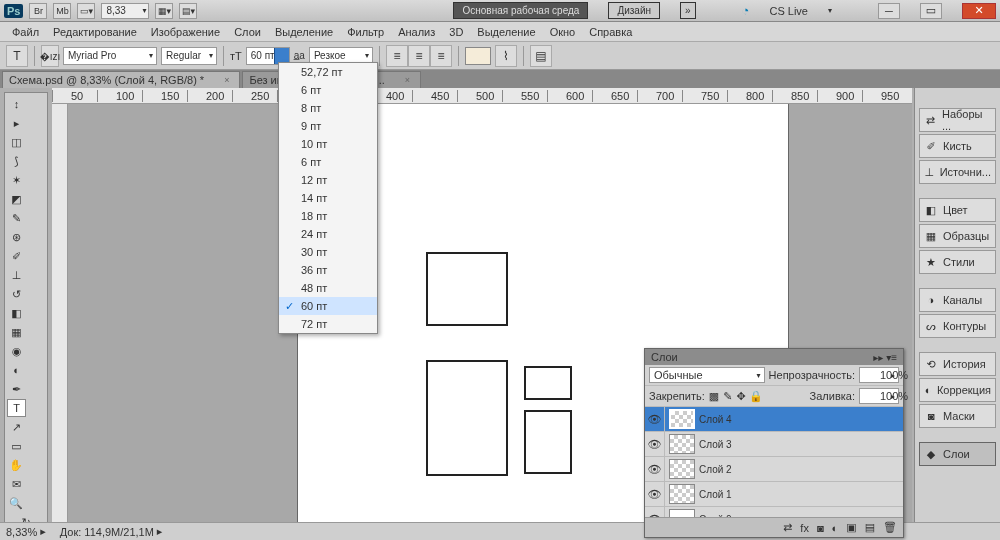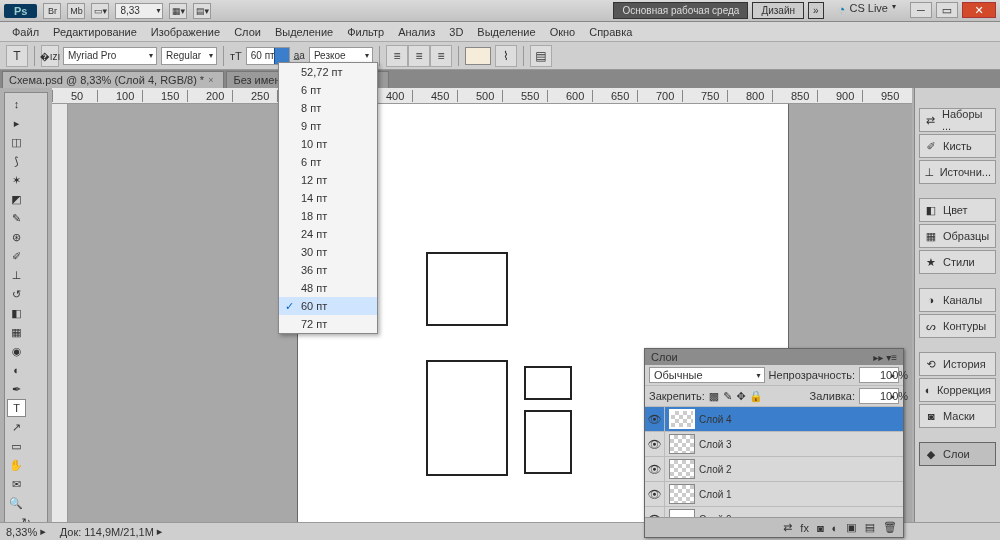--- a/index.html
+++ b/index.html
@@ -1,41 +1,41 @@
 <!DOCTYPE html>
 <html><head>
 <meta charset="utf-8">
 <style>
 *{box-sizing:border-box;margin:0;padding:0;font-family:Tahoma,Arial,sans-serif;font-size:11px;color:#333}
 body{background:#b0b0b0;width:1000px;height:540px;overflow:hidden;position:relative}
 .titlebar{height:22px;background:linear-gradient(#dadada,#c2c2c2);display:flex;align-items:center;padding:0 4px;border-bottom:1px solid #888}
 .titlebar .left{display:flex;align-items:center;gap:6px}
-.titlebar .ps{background:#073a5e;color:#9cc;font-weight:bold;font-size:11px;padding:1px 10px;border-radius:2px}
+.titlebar .ps{background:#073a5e;color:#9cc;font-weight:bold;font-size:11px;padding:1px 3px;border-radius:2px}
 .tb-btn{width:18px;height:16px;border:1px solid #999;background:#ddd;display:flex;align-items:center;justify-content:center;font-size:9px}
 .tb-sel{border:1px solid #999;background:#eee;height:16px;padding:0 14px 0 4px;display:flex;align-items:center;position:relative;font-size:10px}
 .tb-sel::after{content:"▾";position:absolute;right:2px;font-size:8px}
-.titlebar .right{margin-left:auto;display:flex;gap:4px}
+.titlebar .right{margin-left:auto;display:flex;align-items:center;gap:20px}
 .ws-btn{background:#555;color:#ddd;padding:2px 8px;border:1px solid #333;font-size:10px}
 .ws-btn.light{background:#ccc;color:#333}
 .win-close{background:#d34a2a;color:#fff;border:1px solid #a33;width:34px;height:16px;display:flex;align-items:center;justify-content:center}
 .win-btn{background:#ddd;border:1px solid #999;width:22px;height:16px;display:flex;align-items:center;justify-content:center}
 .menubar{height:20px;background:#d7d7d7;display:flex;align-items:center;gap:2px;padding:0 6px;border-bottom:1px solid #aaa;font-size:11px}
 .menubar span{padding:2px 6px;cursor:default}
 .optionsbar{height:28px;background:#cfcfcf;border-bottom:1px solid #999;display:flex;align-items:center;padding:0 6px;gap:4px}
 .opt-icon{width:22px;height:22px;border:1px solid #aaa;background:#ddd;display:flex;align-items:center;justify-content:center;font-size:12px}
 .opt-select{border:1px solid #999;background:#fff;height:18px;display:flex;align-items:center;padding:0 16px 0 4px;position:relative;font-size:10px}
 .opt-select::after{content:"▾";position:absolute;right:3px;font-size:8px;color:#333}
 .opt-input{border:1px solid #999;background:#fff;height:18px;width:44px;padding:0 14px 0 4px;position:relative;font-size:10px;display:flex;align-items:center}
 .opt-input.open::after{content:"";position:absolute;right:0;top:0;bottom:0;width:14px;background:#3b7fcc;border-left:1px solid #1a4d8a}
 .sep{width:1px;height:20px;background:#999;margin:0 2px}
 .align-grp{display:flex}
 .align-grp .opt-icon{border-radius:0}
 .color-swatch{width:26px;height:18px;border:1px solid #888;background:#f5ecd9}
 .tabs{height:18px;background:#888;display:flex;align-items:flex-end;padding-left:2px}
-.tab{background:#b7b7b7;border:1px solid #777;border-bottom:none;padding:2px 10px 2px 6px;font-size:10px;margin-right:2px;position:relative;display:flex;align-items:center;gap:4px}
+.tab{background:#b7b7b7;border:1px solid #777;border-bottom:none;padding:2px 10px 2px 6px;font-size:10px;margin-right:2px;position:relative;display:flex;align-items:center;gap:20px}
 .tab.inactive{background:#9a9a9a;color:#444}
 .tab .x{font-size:9px;color:#666}
 .ruler-h{position:absolute;left:52px;right:88px;top:88px;height:16px;background:#e8e8e8;border-bottom:1px solid #999;font-size:8px;color:#555;overflow:hidden}
 .ruler-h .tick{position:absolute;top:2px;border-left:1px solid #888;height:12px;padding-left:18px}
 .ruler-v{position:absolute;left:52px;top:104px;bottom:18px;width:16px;background:#e8e8e8;border-right:1px solid #999}
 .canvas-area{position:absolute;left:68px;top:104px;right:88px;bottom:18px;background:#a8a8a8;overflow:hidden}
 .canvas{position:absolute;left:230px;top:0;width:490px;height:420px;background:#fff;box-shadow:0 0 0 1px #666}
 .rect{position:absolute;border:2px solid #222;background:#fff}
 .toolbox{position:absolute;left:4px;top:92px;width:44px;background:#cfcfcf;border:1px solid #888;padding:2px;display:flex;flex-wrap:wrap;gap:1px}
 .tool{width:19px;height:18px;border:1px solid transparent;display:flex;align-items:center;justify-content:center;font-size:11px}

